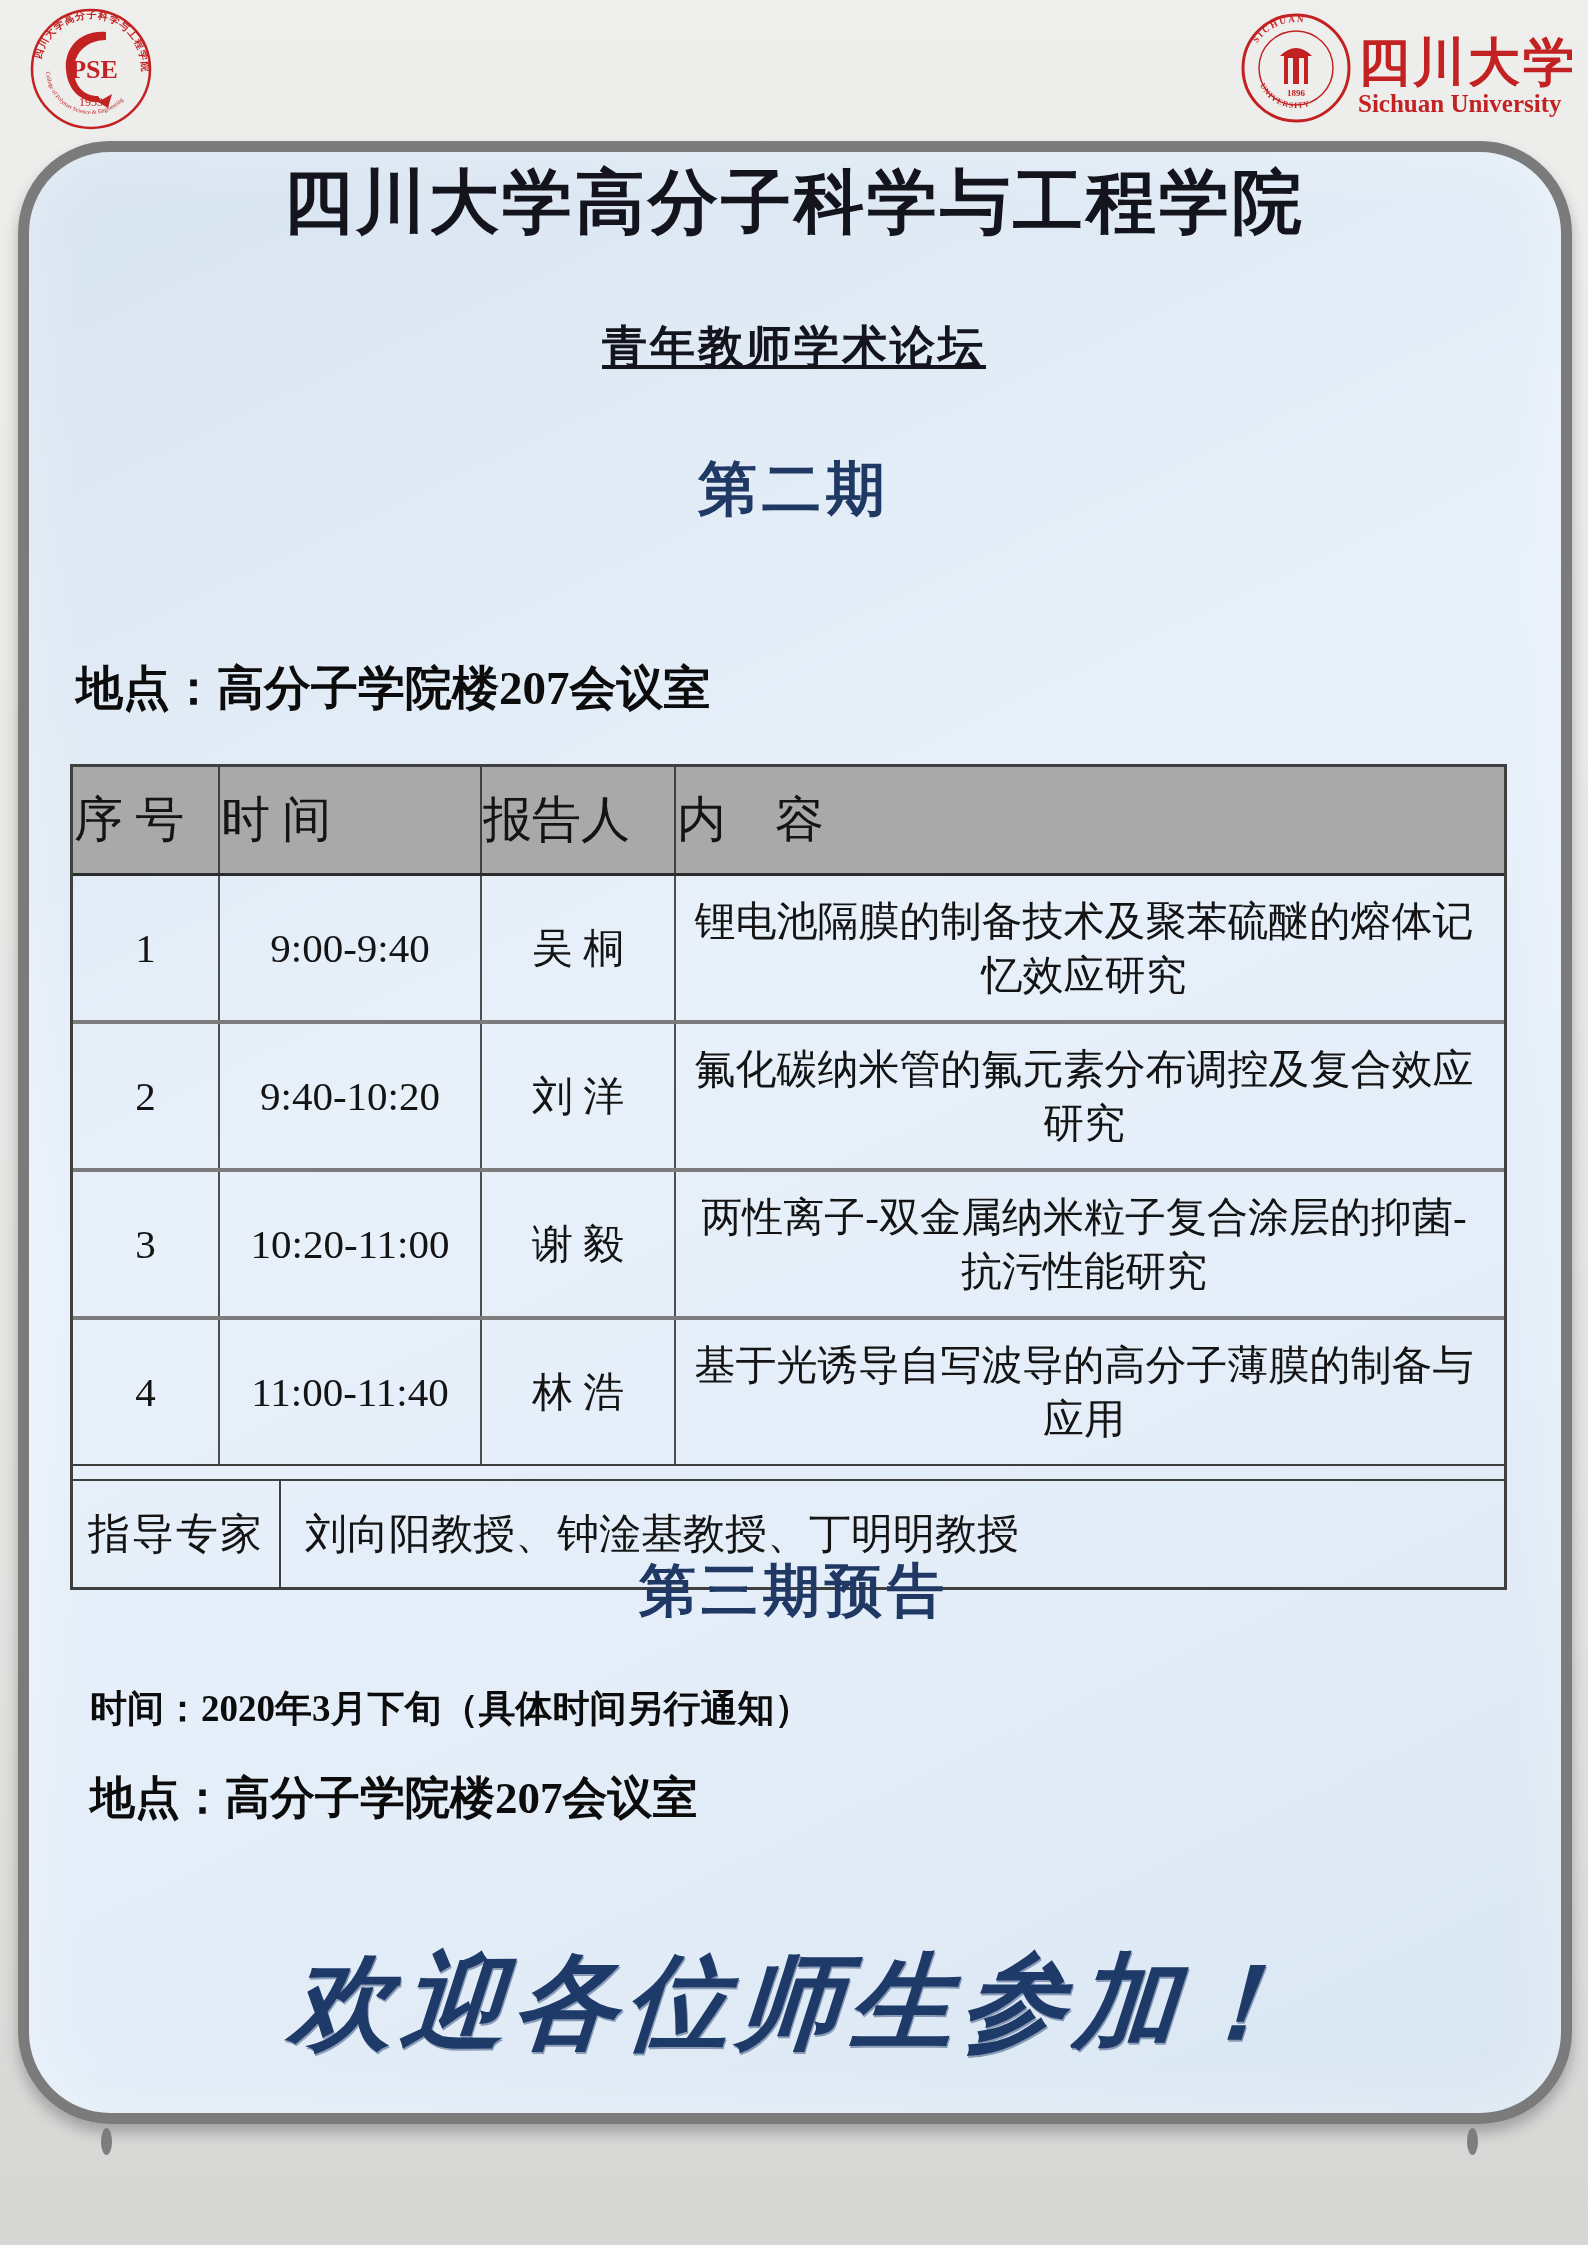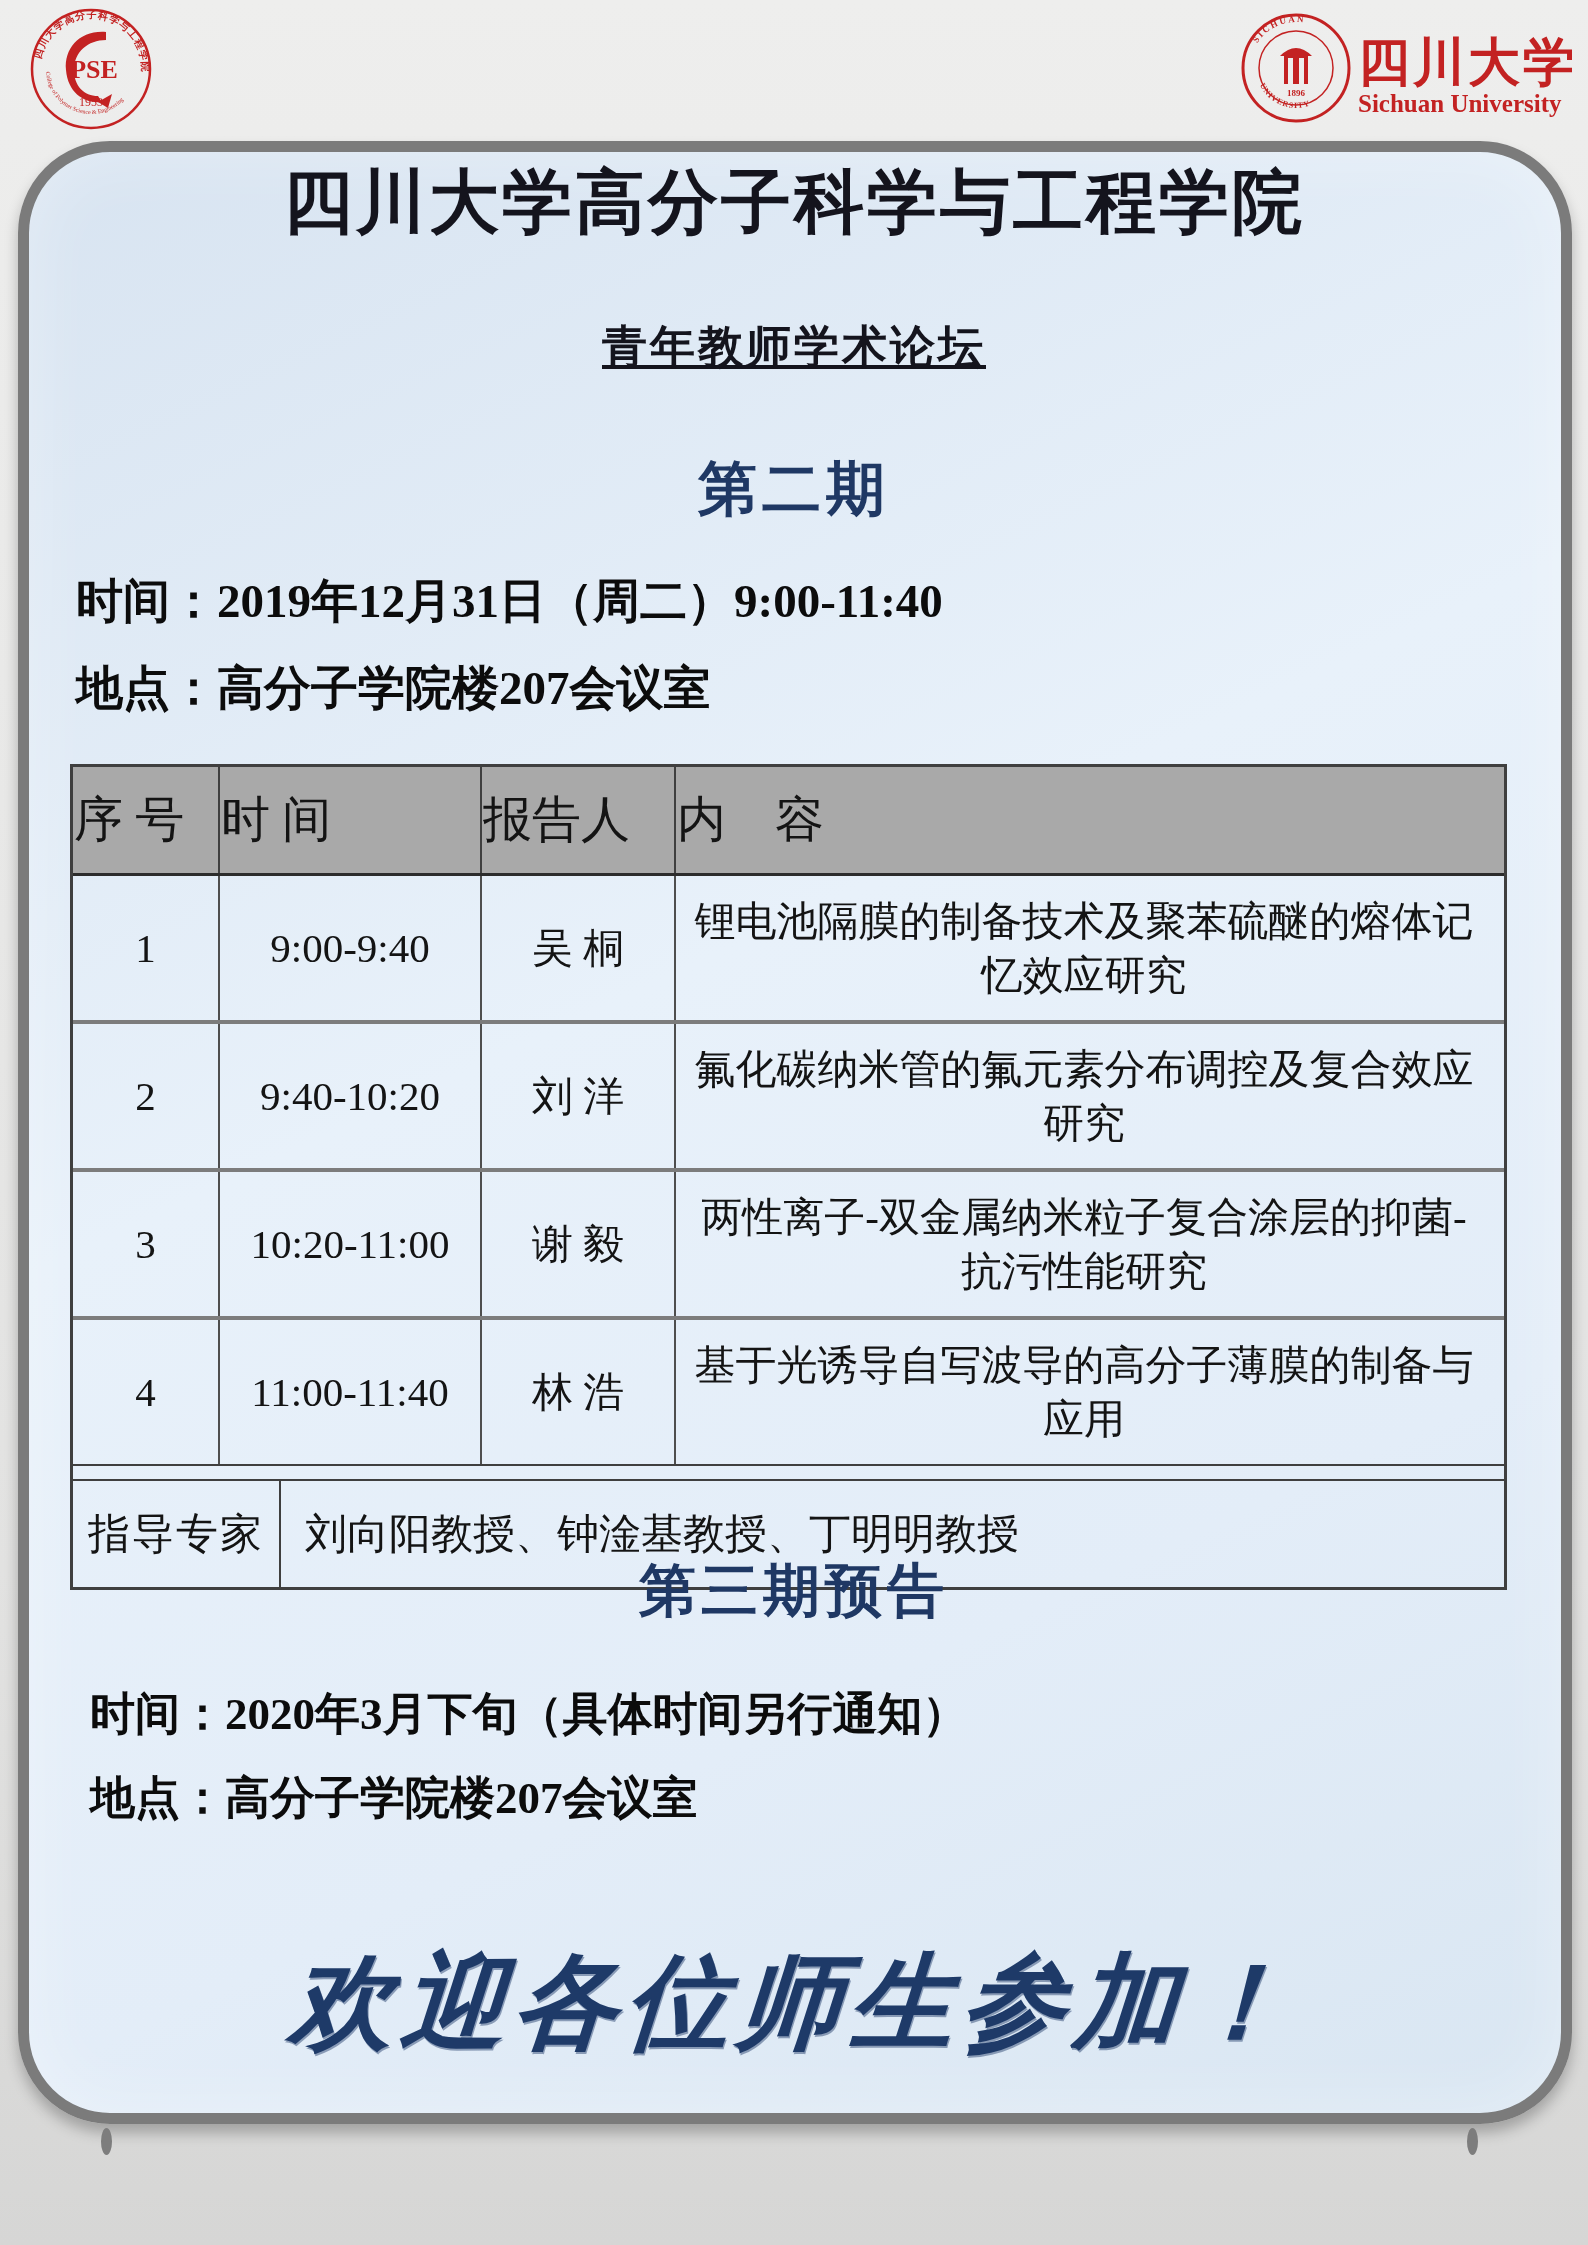--- a/index.html
+++ b/index.html
@@ -17,21 +17,21 @@
   .sans{font-family:"Liberation Sans","DejaVu Sans",sans-serif;}
   .title-line{position:absolute; left:0; width:100%; text-align:center; font-weight:bold; color:#14141d; letter-spacing:3px;}
   .title1{top:156px; font-size:70px;}
   .title2{top:317px; font-size:45px;text-decoration:underline;}
   .session-hd{position:absolute; left:0; width:100%; text-align:center; font-weight:bold; letter-spacing:5px;}
   .session2{top:450px; font-size:59px;}
   .session3{top:1553px; font-size:57px;}
   .infoline{position:absolute; font-weight:bold; color:#0c0c0c; white-space:nowrap;}
   .i1a{left:76px; top:570px; font-size:47px;}
   .i1b{left:76px; top:657px; font-size:47px;}
-  .i2a{left:90px; top:1684px; font-size:45px;}
+  .i2a{left:90px; top:1684px; font-size:37px;}
   .i2b{left:90px; top:1768px; font-size:45px;}
   .i2c{left:90px; top:1850px; font-size:45px;}
   .tablewrap{position:absolute; left:70px; top:764px; width:1437px; box-sizing:border-box; border:3px solid #3f3f3f;}
   table.sched{width:100%; border-collapse:collapse; table-layout:fixed; color:#141414;}
   table.sched th{
     background:#a9a9a9; height:104px; font-size:49px; font-weight:normal;
     border-left:2px solid #3f3f3f; border-bottom:3px solid #2c2c2c; text-align:left;
   }
   table.sched th:first-child{border-left:none;}
   table.sched td{
@@ -98,21 +98,20 @@
     <text x="122" y="72" font-size="52" font-weight="bold" fill="#c32222" letter-spacing="3" font-family="Liberation Serif, DejaVu Serif, serif">四川大学</text>
     <text x="122" y="104" font-size="25" font-weight="bold" fill="#c32222" font-family="Liberation Serif, DejaVu Serif, serif">Sichuan University</text>
   </svg>
 
   <div class="card"></div>
 
   <div class="title-line title1 sans">四川大学高分子科学与工程学院</div>
   <div class="title-line title2 sans">青年教师学术论坛</div>
   <div class="session-hd session2 sans" style="color:#1f3864;">第二期</div>
 
-  <div class="infoline i1a">时间：2019年12月31日（周二）9:00-11:40</div>
   <div class="infoline i1b">地点：高分子学院楼207会议室</div>
 
   <div class="tablewrap">
     <table class="sched">
       <colgroup>
         <col style="width:146px">
           <col style="width:262px">
           <col style="width:194px">
           <col>
       </colgroup>

